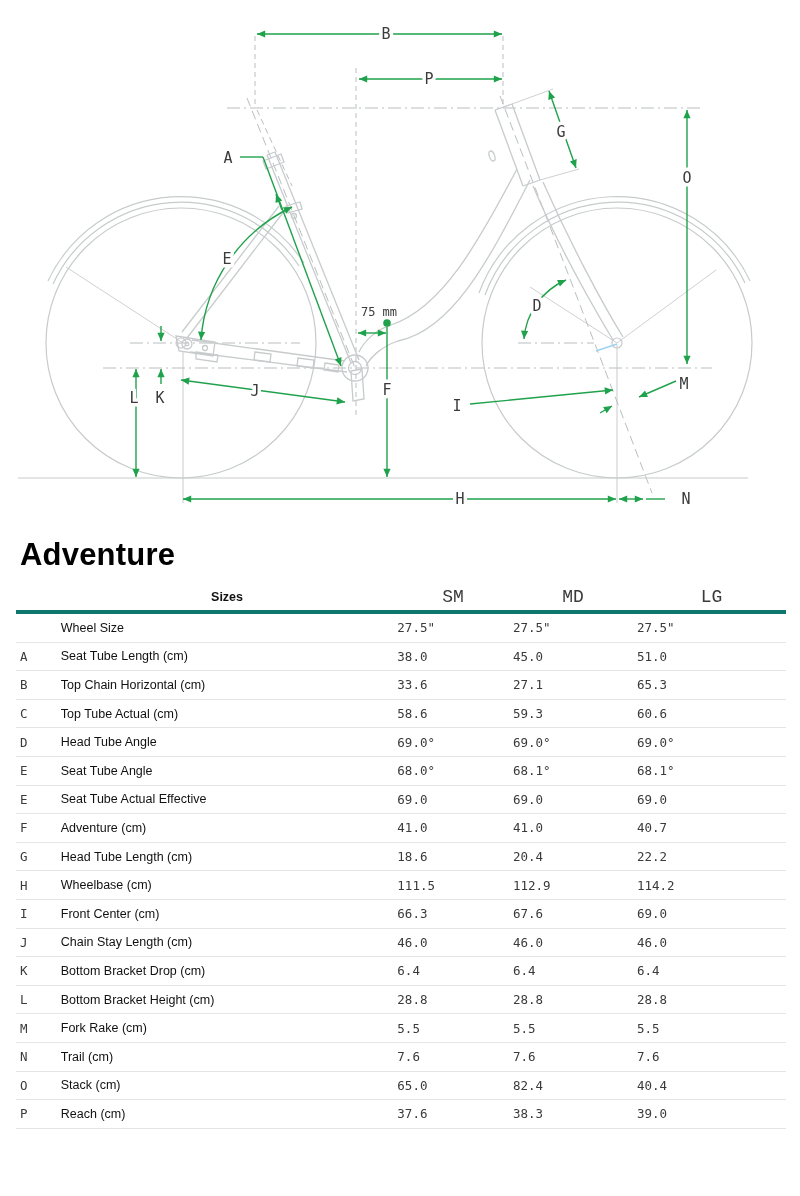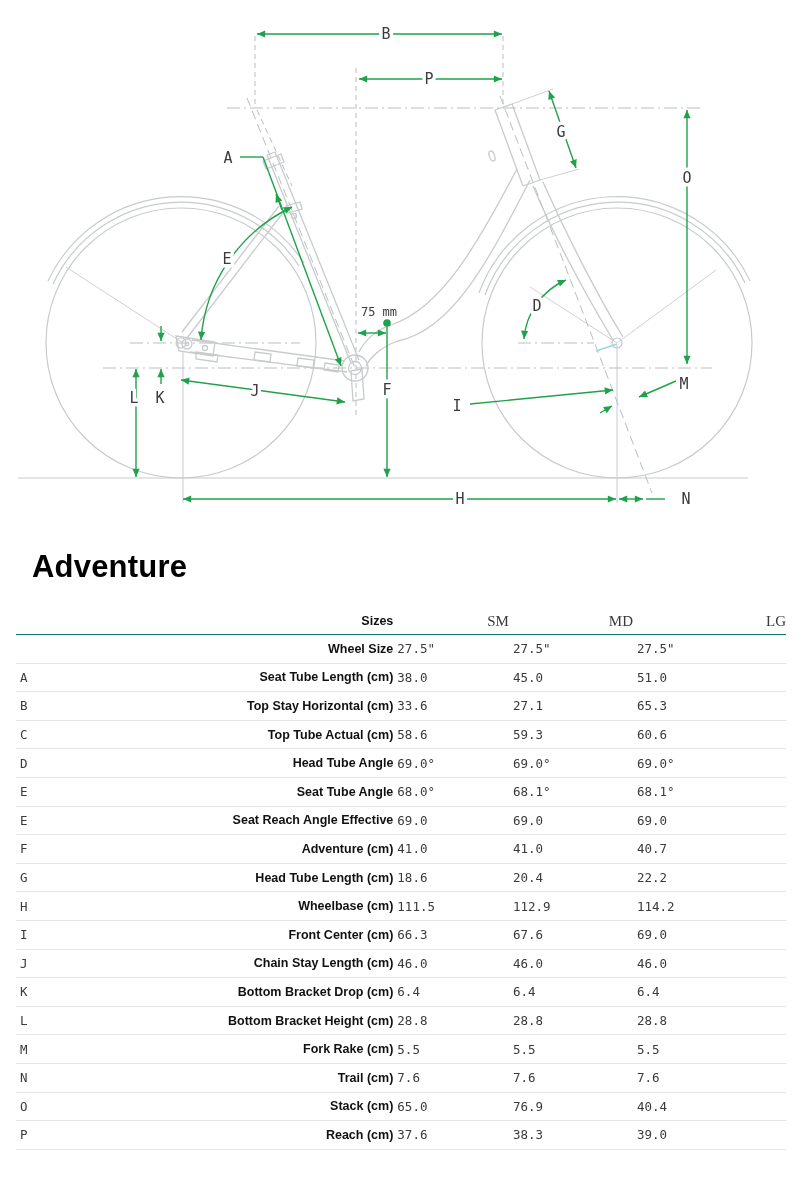--- a/index.html
+++ b/index.html
@@ -1,33 +1,33 @@
 <!DOCTYPE html>
 <html><head>
 <meta charset="utf-8">
 <style>
   html,body{margin:0;padding:0;background:#fff;}
   body{width:800px;height:1196px;font-family:"Liberation Sans",sans-serif;color:#1a1a1a;overflow:hidden;}
   .diagram-wrap{width:800px;height:522px;position:relative;}
   svg{display:block;}
   .dlab{font-family:"DejaVu Sans Mono",monospace;font-size:15px;fill:#3b3b3b;stroke:#ffffff;stroke-width:7px;paint-order:stroke;stroke-linejoin:round;text-anchor:middle;}
   .dlab-sm{font-family:"DejaVu Sans Mono",monospace;font-size:12px;fill:#3b3b3b;stroke:#ffffff;stroke-width:6px;paint-order:stroke;stroke-linejoin:round;text-anchor:middle;}
-  h1.title{margin:12px;padding:15px 0 11px 20px;font-size:31px;font-weight:bold;letter-spacing:.2px;color:#000;}
+  h1.title{margin:0;padding:15px 0 11px 20px;font-size:31px;font-weight:bold;letter-spacing:.2px;color:#000;}
   table.geo{border-collapse:collapse;width:770px;margin-left:16px;table-layout:fixed;}
   table.geo col.c-letter{width:24px;}
   table.geo col.c-label{width:198px;}
   table.geo col.c-sm{width:68px;}
   table.geo col.c-md{width:73px;}
   table.geo col.c-lg{width:90px;}
-  table.geo th{text-align:right;font-size:12.5px;font-weight:bold;color:#111;padding:0 0 0 4px;height:26px;border-bottom:1px solid #0f766e;vertical-align:middle;}
-  table.geo th.val{font-family:Liberation Serif, serif;font-weight:normal;font-size:15px;color:#3a3a3a;}
+  table.geo th{text-align:center;font-size:12.5px;font-weight:bold;color:#111;padding:0 0 0 4px;height:26px;border-bottom:4px solid #0f766e;vertical-align:middle;}
+  table.geo th.val{font-family:Liberation Mono, monospace;font-weight:normal;font-size:18px;color:#3a3a3a;}
   table.geo td{height:27.6px;vertical-align:middle;padding:0 0 0 4px;font-size:12.5px;}
   table.geo tbody tr td{border-bottom:1px solid #e5e5e5;}
   td.letter{font-family:"DejaVu Sans Mono",monospace;font-size:13px;color:#3a3a3a;}
-  td.label{font-weight:bold;color:#111;text-align:right;}
+  td.label{font-weight:normal;color:#111;}
   td.value{font-family:"DejaVu Sans Mono",monospace;font-size:13px;color:#3a3a3a;}
 </style>
 </head>
 <body>
 
 <div class="diagram-wrap">
 <svg width="800" height="522" viewBox="0 0 800 522">
   <defs>
     <marker id="ah" orient="auto-start-reverse" markerUnits="userSpaceOnUse" markerWidth="10" markerHeight="9" refX="8.6" refY="4">
       <path d="M0.4,0.4 L8.6,4 L0.4,7.6 Z" fill="#1fa24b"></path>
@@ -193,21 +193,21 @@
       </tr>
       <tr>
         <td class="letter">A</td>
         <td class="label">Seat Tube Length (cm)</td>
         <td class="value">38.0</td>
         <td class="value">45.0</td>
         <td class="value">51.0</td>
       </tr>
       <tr>
         <td class="letter">B</td>
-        <td class="label">Top Stay Horizontal (cm)</td>
+        <td class="label">Top Chain Horizontal (cm)</td>
         <td class="value">33.6</td>
         <td class="value">27.1</td>
         <td class="value">65.3</td>
       </tr>
       <tr>
         <td class="letter">C</td>
         <td class="label">Top Tube Actual (cm)</td>
         <td class="value">58.6</td>
         <td class="value">59.3</td>
         <td class="value">60.6</td>
@@ -221,21 +221,21 @@
       </tr>
       <tr>
         <td class="letter">E</td>
         <td class="label">Seat Tube Angle</td>
         <td class="value">68.0°</td>
         <td class="value">68.1°</td>
         <td class="value">68.1°</td>
       </tr>
       <tr>
         <td class="letter">E</td>
-        <td class="label">Seat Reach Angle Effective</td>
+        <td class="label">Seat Tube Actual Effective</td>
         <td class="value">69.0</td>
         <td class="value">69.0</td>
         <td class="value">69.0</td>
       </tr>
       <tr>
         <td class="letter">F</td>
         <td class="label">Adventure (cm)</td>
         <td class="value">41.0</td>
         <td class="value">41.0</td>
         <td class="value">40.7</td>
@@ -293,21 +293,21 @@
         <td class="letter">N</td>
         <td class="label">Trail (cm)</td>
         <td class="value">7.6</td>
         <td class="value">7.6</td>
         <td class="value">7.6</td>
       </tr>
       <tr>
         <td class="letter">O</td>
         <td class="label">Stack (cm)</td>
         <td class="value">65.0</td>
-        <td class="value">76.9</td>
+        <td class="value">82.4</td>
         <td class="value">40.4</td>
       </tr>
       <tr>
         <td class="letter">P</td>
         <td class="label">Reach (cm)</td>
         <td class="value">37.6</td>
         <td class="value">38.3</td>
         <td class="value">39.0</td>
       </tr>
     </tbody>

